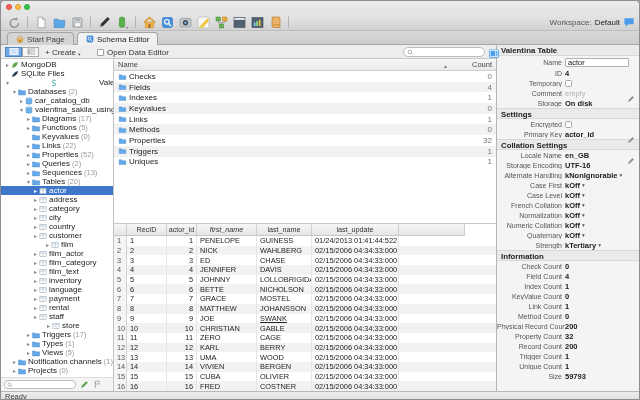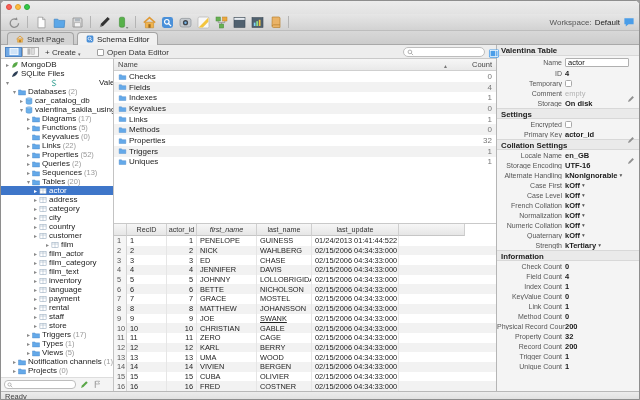--- a/index.html
+++ b/index.html
@@ -566,21 +566,21 @@
               <div class="tree-row" style="padding-left: 31px;">
                 <span class="chev">▸</span>
                 <span class="tico">
                   <svg viewBox="0 0 9 9">
                     <rect x="1" y="1.5" width="7" height="6" fill="#fff" stroke="#90a6ba" stroke-width=".6"></rect>
                     <path d="M1 3.4h7M4.5 1.5v6" stroke="#90a6ba" stroke-width=".5"></path>
                   </svg>
                 </span>
                 <span class="tlabel">staff</span>
               </div>
-              <div class="tree-row" style="padding-left: 31px;">
+              <div class="tree-row" style="padding-left: 44px;">
                 <span class="chev">▸</span>
                 <span class="tico">
                   <svg viewBox="0 0 9 9">
                     <rect x="1" y="1.5" width="7" height="6" fill="#fff" stroke="#90a6ba" stroke-width=".6"></rect>
                     <path d="M1 3.4h7M4.5 1.5v6" stroke="#90a6ba" stroke-width=".5"></path>
                   </svg>
                 </span>
                 <span class="tlabel">store</span>
               </div>
               <div class="tree-row" style="padding-left: 24px;">
@@ -1074,19 +1074,25 @@
           <span class="rp-val">
             <span class="rp-text">1</span>
           </span>
         </div>
         <div class="rp-row">
           <span class="rp-label">Unique Count</span>
           <span class="rp-val">
             <span class="rp-text">1</span>
           </span>
         </div>
+        <div class="rp-row">
+          <span class="rp-label">Size</span>
+          <span class="rp-val">
+            <span class="rp-text">59793</span>
+          </span>
+        </div>
       </div>
   </div>
 
   <div class="statusbar">
     <span>Ready</span>
   </div>
 </div>
 
 </body></html>

